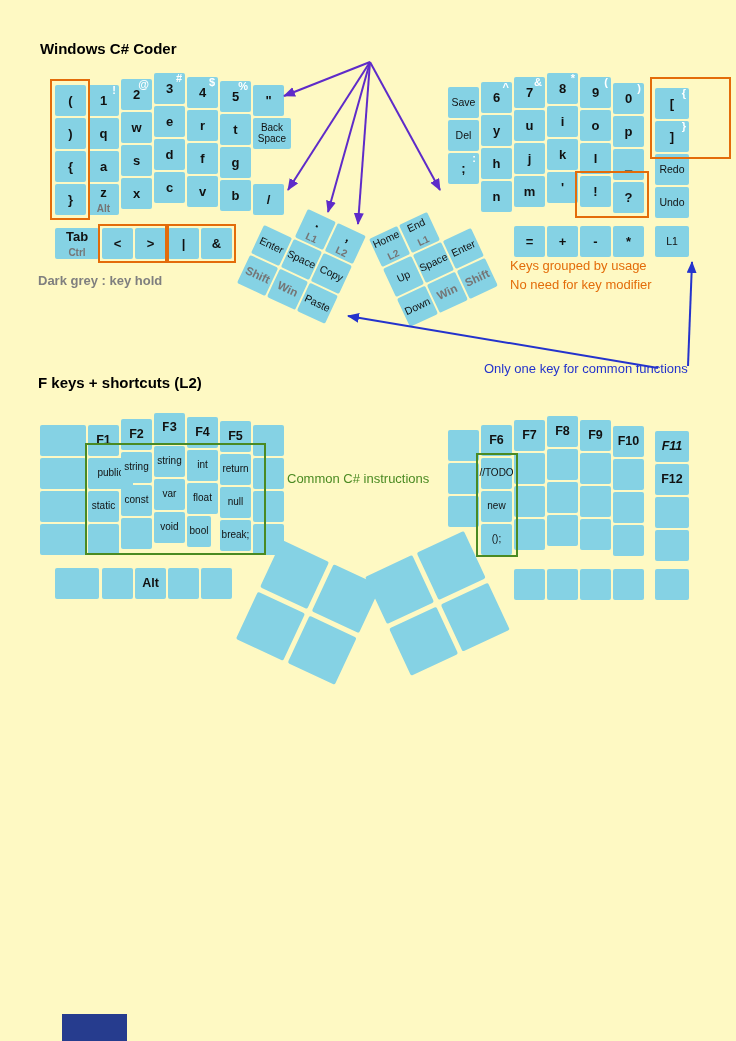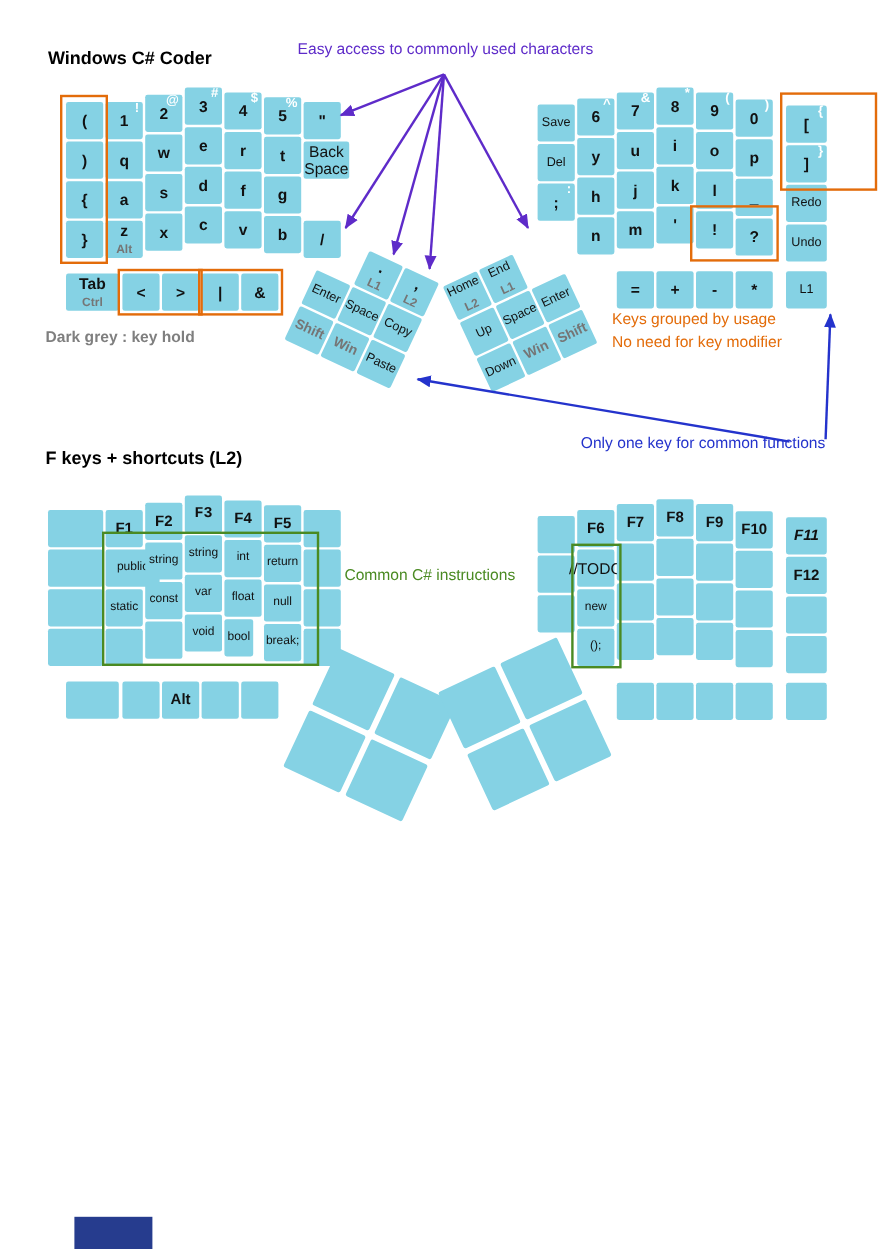--- a/index.html
+++ b/index.html
@@ -1,48 +1,47 @@
 <!DOCTYPE html>
 <html style="--c-key: #85D2E4; --c-key-text: #111111; --c-key-sub: #757575; --c-sup: #FFFFFF; --c-orange: #E36C0A; --c-purple: #5E2BC9; --c-blue: #2433CC; --c-green: #4A8A22; --c-grey-note: #7F7F7F; --c-footer: #263C8E;"><head>
 <meta charset="utf-8">
 <style>
   *{box-sizing:border-box;margin:0;padding:0}
   body{background:#e8e8e8;font-family:"Liberation Sans",sans-serif}
-  .page{position:relative;width:736px;height:1041px;background:#ffffff;margin:0 auto;overflow:hidden}
+  .page{position:relative;width:736px;height:1041px;background:#fef9c3;margin:0 auto;overflow:hidden}
   .abs{position:absolute}
   .t-title{position:absolute;font-size:15px;font-weight:bold;color:#000}
   .note{position:absolute;font-size:13px;white-space:nowrap}
   .purple{color:var(--c-purple,#5E2BC9)}
   .grey-note{color:var(--c-grey-note,#7F7F7F);font-weight:bold}
   .orange-note{color:var(--c-orange,#E36C0A)}
   .blue-note{color:var(--c-blue,#2433CC)}
   .green-note{color:var(--c-green,#4A8A22)}
   .key{position:absolute;background:var(--c-key,#85D2E4);color:var(--c-key-text,#111);
        display:flex;align-items:center;justify-content:center;font-size:13px;font-weight:bold;
        border-radius:2px;line-height:1.05;text-align:center}
   .key .sup{position:absolute;top:0;right:3px;font-size:11px;font-weight:bold;color:var(--c-sup,#fff)}
   .key .sub{position:absolute;bottom:1px;left:0;width:100%;text-align:center;font-size:10px;font-weight:bold;color:var(--c-key-sub,#757575)}
   .key.has-sub{align-items:flex-start;padding-top:2px}
   .key.small{font-size:10.5px;font-weight:normal}
-  .key.tiny{font-size:13px;font-weight:normal}
+  .key.tiny{font-size:10px;font-weight:normal}
   .key.code{font-size:10px;font-weight:normal}
   .key.grey{font-size:11.5px;font-weight:bold;color:var(--c-key-sub,#757575)}
   .key.fkey{font-size:12.5px}
   .thumb{position:absolute;transform-origin:0 0;width:0;height:0}
   .hl{position:absolute;border:2px solid var(--c-orange,#E36C0A)}
   .hl.green{border-color:var(--c-green,#4A8A22)}
   .overlay{position:absolute;left:0;top:0;pointer-events:none}
 </style>
 </head>
 <body>
 
 <div class="page">
 
   <div class="t-title" style="left:40px;top:40px">Windows C# Coder</div>
-  <div class="note purple" style="left:248px;top:33px">Easy access to commonly used characters</div>
   <div class="note grey-note" style="left:38px;top:273px">Dark grey : key hold</div>
   <div class="note orange-note" style="left:510px;top:258px">Keys grouped by usage</div>
   <div class="note orange-note" style="left:510px;top:277px">No need for key modifier</div>
   <div class="note blue-note" style="left:484px;top:361px">Only one key for common functions</div>
   <div class="t-title" style="left:38px;top:374px">F keys + shortcuts (L2)</div>
   <div class="note green-note" style="left:287px;top:471px">Common C# instructions</div>
 
   <div id="keys-root">
       <div class="key" style="left: 55px; top: 85px; width: 31px; height: 31px;">
         <span class="klabel">(</span>

